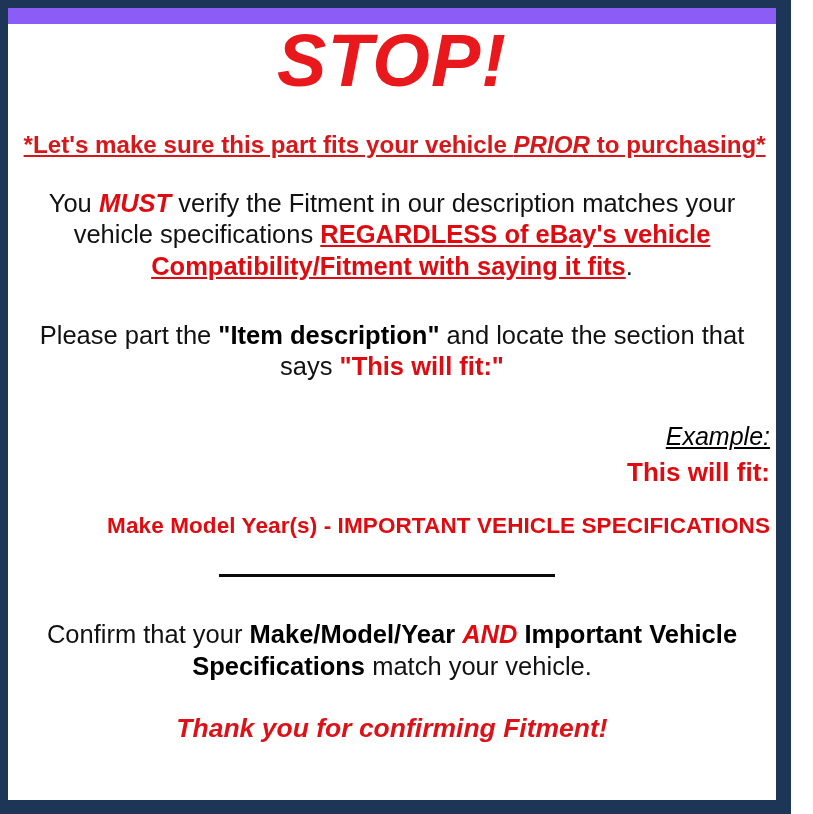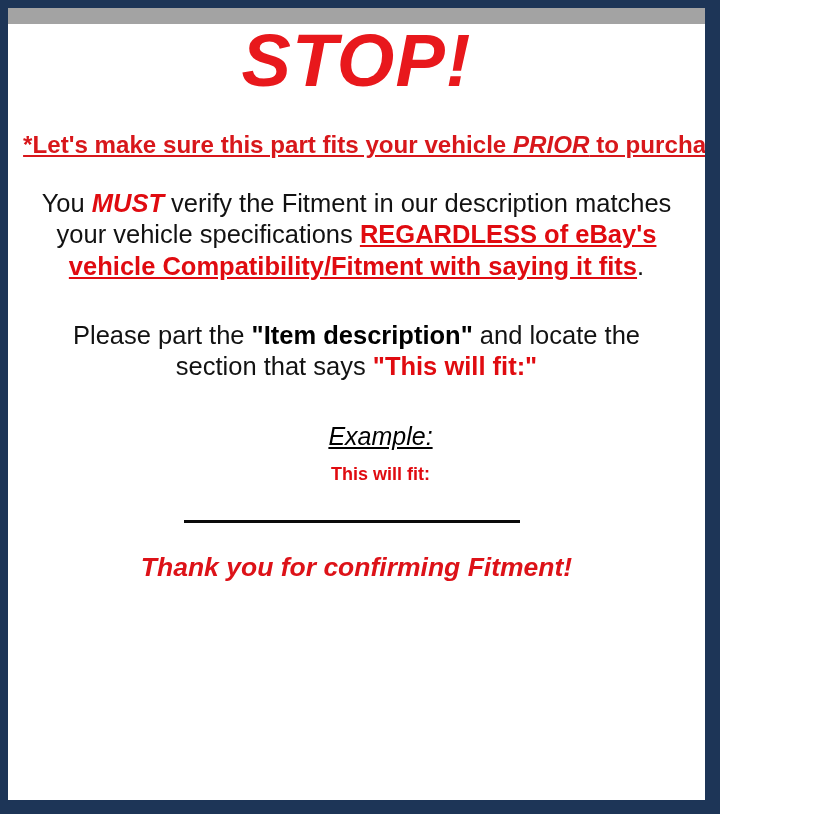--- a/index.html
+++ b/index.html
@@ -6,23 +6,23 @@
     margin: 0;
     padding: 0;
     background: #ffffff;
   }
   body {
     font-family: "Liberation Sans", sans-serif;
   }
   .notice-frame {
     position: relative;
     box-sizing: border-box;
-    width: 720px;
+    width: 791px;
     height: 814px;
-    background: #a3a3a3;
+    background: #8b5cf6;
     border-top: 8px solid #1d3557;
     border-left: 8px solid #1d3557;
     border-right: 15px solid #1d3557;
     border-bottom: 14px solid #1d3557;
     overflow: hidden;
   }
   .notice-inner {
     box-sizing: border-box;
     width: 100%;
     height: 100%;
@@ -95,35 +95,35 @@
     font-weight: bold;
   }
   .red-bold {
     color: #e00b10;
     font-weight: bold;
   }
 
   .example-area {
     margin-top: 40px;
     padding-left: 48px;
-    text-align: center;
+    text-align: right;
   }
   .example-label {
     font-size: 25px;
     font-style: italic;
     color: #000000;
     text-decoration: underline;
     line-height: 1.1;
   }
   .will-fit {
     color: #e00b10;
     font-weight: bold;
-    font-size: 18px;
+    font-size: 26px;
     line-height: 1.2;
-    margin-top: 14px;
+    margin-top: 7px;
   }
   .spec-line {
     color: #e00b10;
     font-weight: bold;
     font-size: 22.5px;
     line-height: 1.2;
     margin-top: 24px;
     letter-spacing: 0.1px;
   }
 
@@ -161,24 +161,26 @@
 
     <div class="tagline"><span>*Let's make sure this part fits your vehicle </span><span class="ital">PRIOR</span><span> to purchasing*</span></div>
 
     <div class="body-block block-must"><span>You </span><span class="em-red-ul">MUST</span><span> verify the Fitment in our description matches your vehicle specifications </span><span class="red-bold-ul">REGARDLESS of eBay's vehicle Compatibility/Fitment with saying it fits</span><span>.</span></div>
 
     <div class="body-block block-itemdesc"><span>Please part the </span><span class="blk-bold">"Item description"</span><span> and locate the section that says </span><span class="red-bold">"This will fit:"</span></div>
 
     <div class="example-area">
       <div class="example-label">Example:</div>
       <div class="will-fit">This will fit:</div>
+      <div class="spec-line">Make Model Year(s) - IMPORTANT VEHICLE SPECIFICATIONS</div>
     </div>
 
     <div class="divider-wrap">
       <span class="divider-rule"></span>
     </div>
 
+    <div class="body-block block-confirm"><span>Confirm that your </span><span class="blk-bold">Make/Model/Year</span><span> </span><span class="em-red-ul">AND</span><span> </span><span class="blk-bold">Important Vehicle Specifications</span><span> match your vehicle.</span></div>
 
 
     <div class="thanks">Thank you for confirming Fitment!</div>
 
   </div>
 </div>
 
 </body></html>

